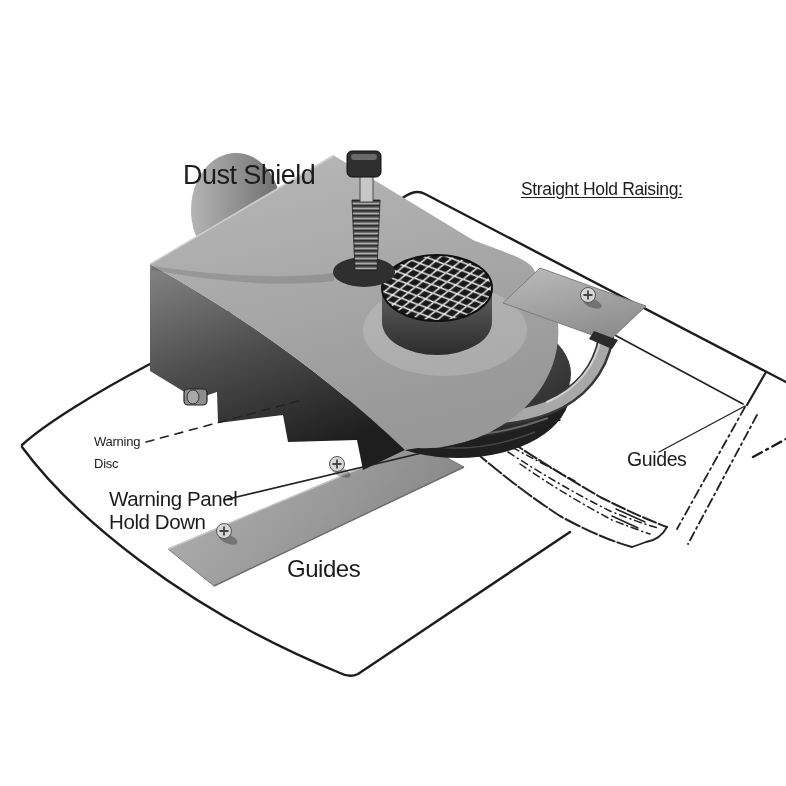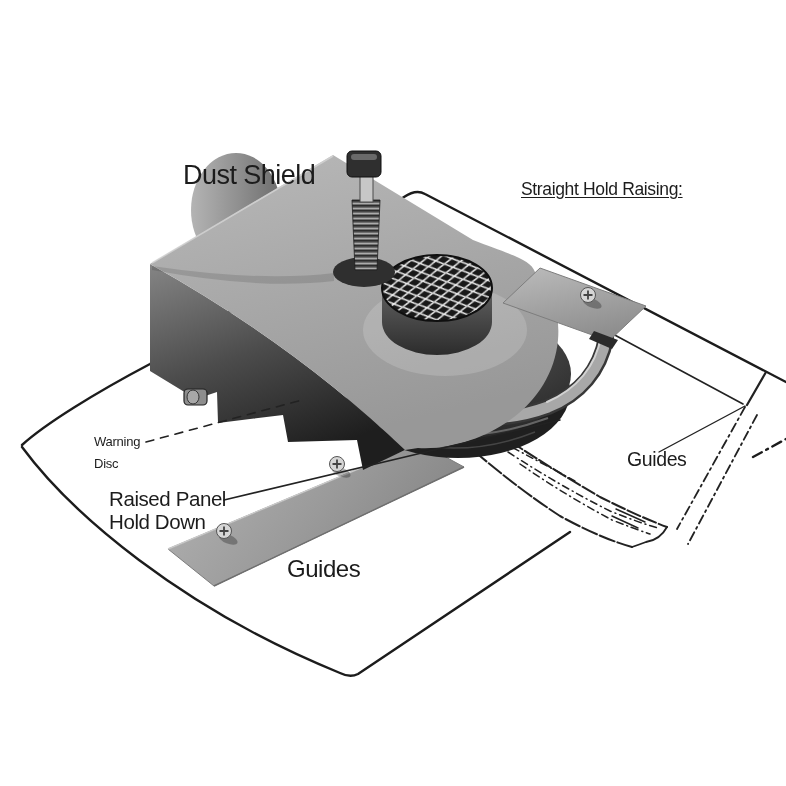--- a/index.html
+++ b/index.html
@@ -165,17 +165,17 @@
     <g fill="none" stroke="#222" stroke-linecap="round">
       <path stroke-width="1.6" stroke-dasharray="8 7" d="M146,442 L302,400"></path>
       <path stroke-width="1.5" d="M224,500 L560,420"></path>
     </g>
   </svg>
 
   <div class="lbl lbl-dust">Dust Shield</div>
   <div class="lbl lbl-heading">Straight Hold Raising:</div>
   <div class="lbl lbl-warning">Warning
 Disc</div>
-  <div class="lbl lbl-holddown">Raised Panel
+  <div class="lbl lbl-holddown">Warning Panel
 Hold Down</div>
   <div class="lbl lbl-guides">Guides</div>
   <div class="lbl lbl-stock">Guides</div>
 </div>
 
 </body></html>

